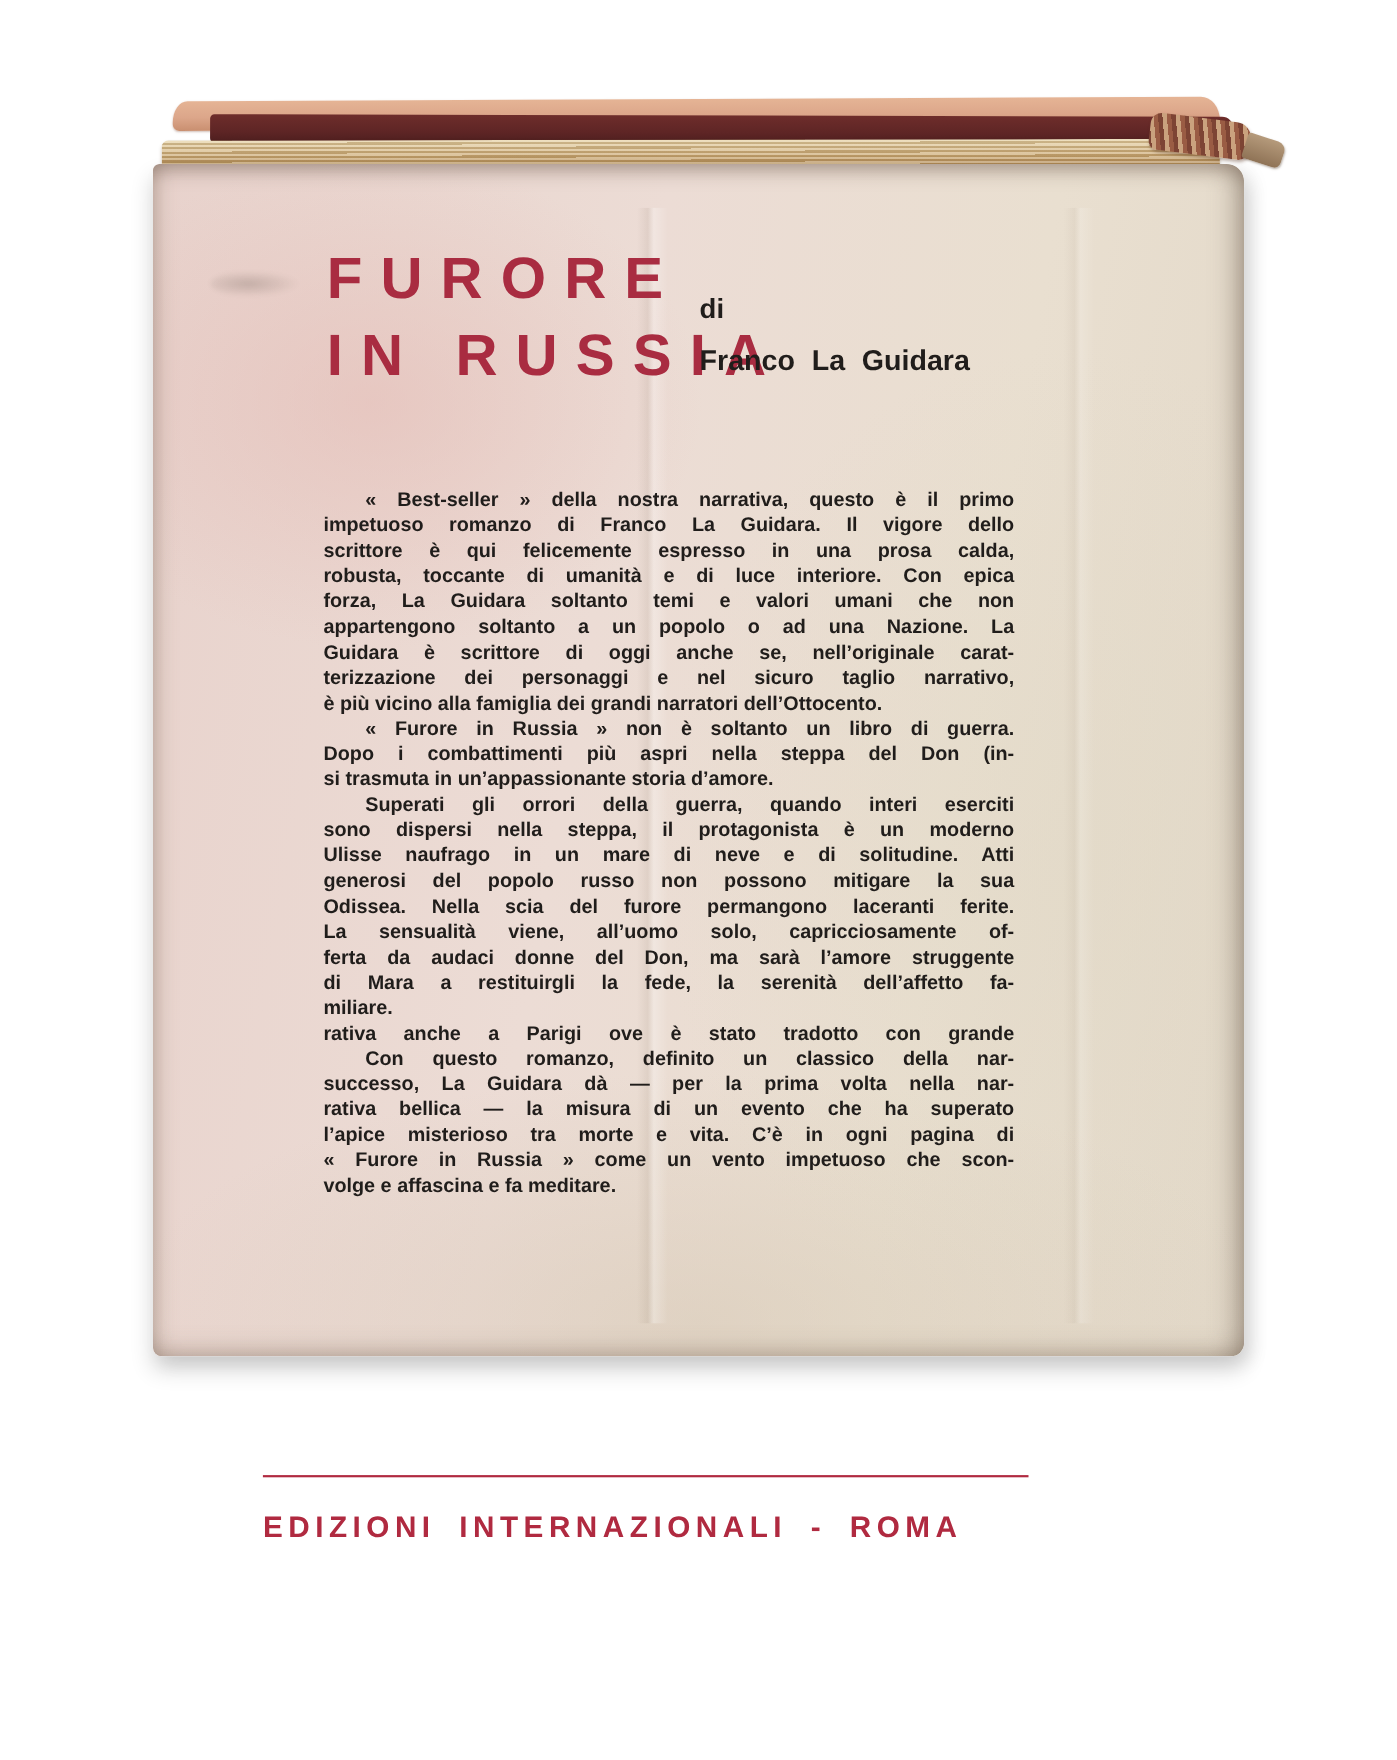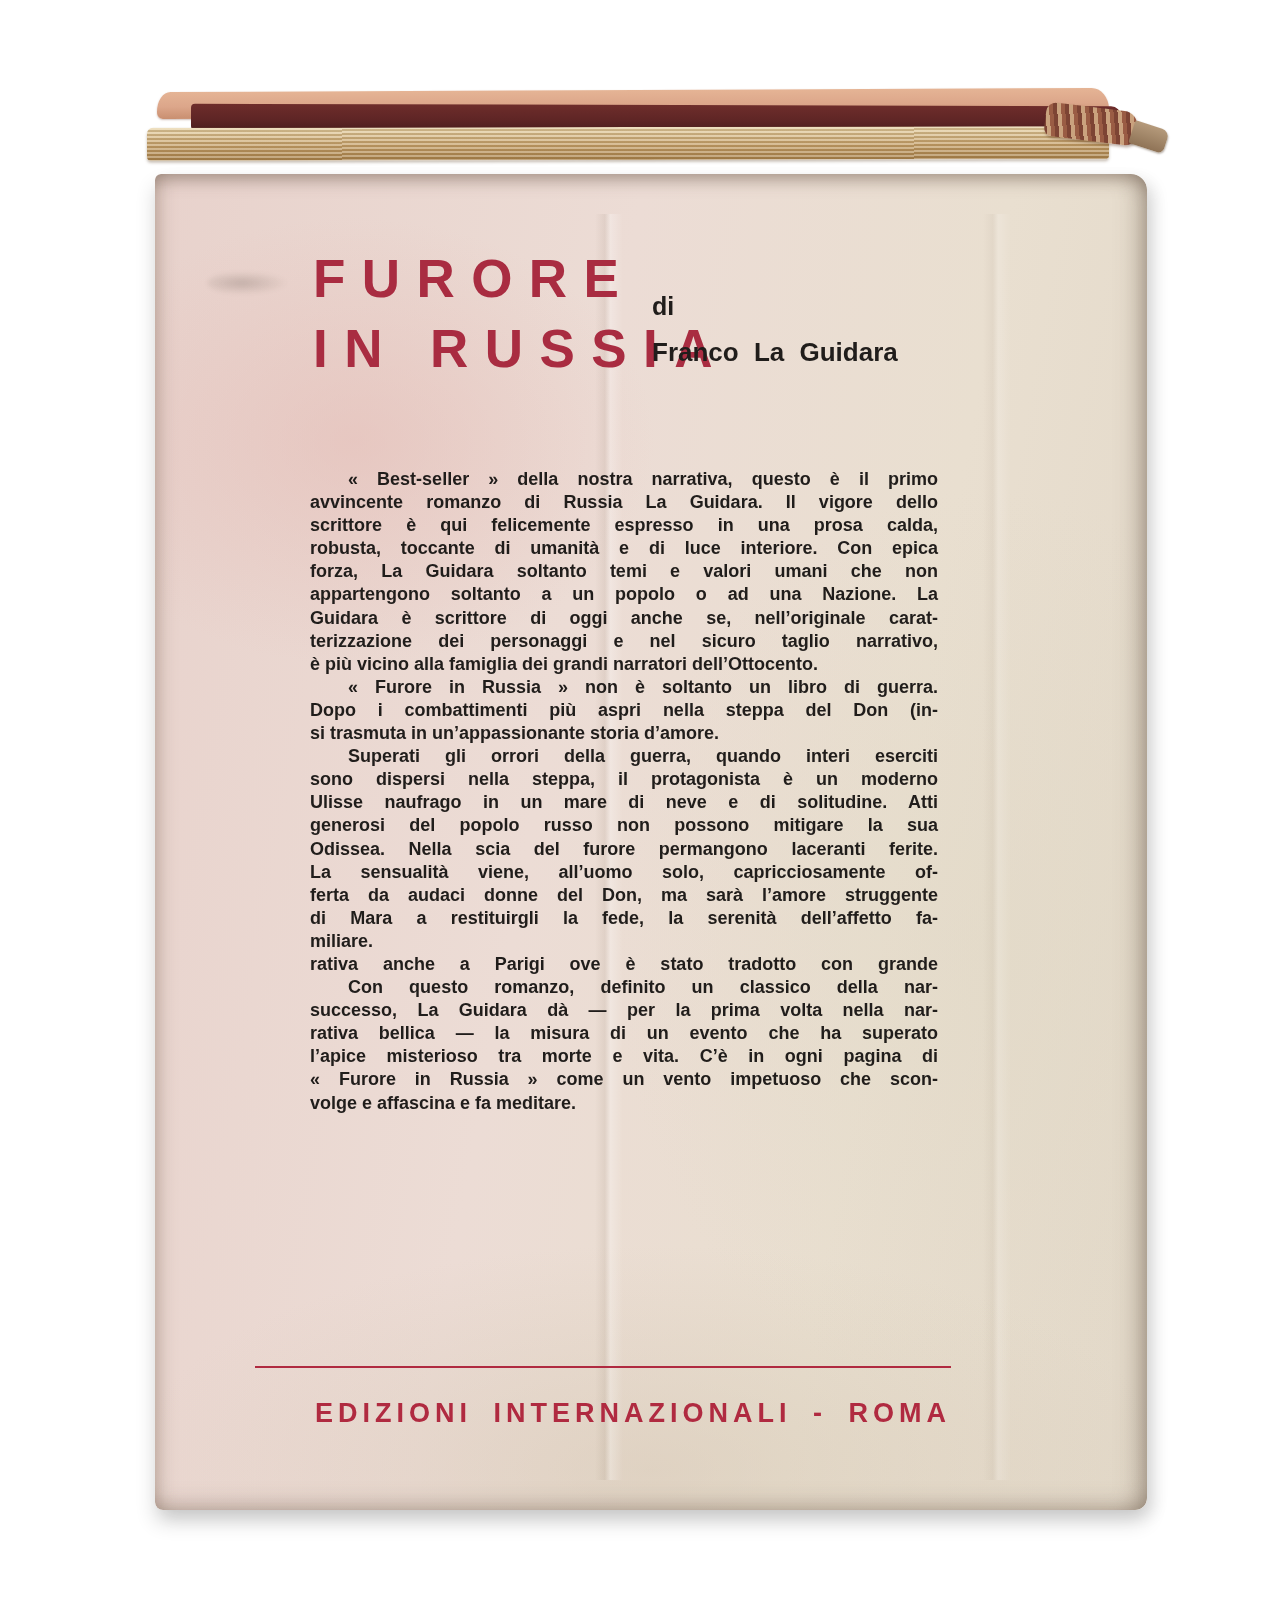--- a/index.html
+++ b/index.html
@@ -52,35 +52,34 @@
   .jacket-flap-tab{
     position:absolute;left:998px;top:40px;width:36px;height:24px;
     background:linear-gradient(180deg,#b59a7b,#8f7356);
     border-radius:3px 8px 6px 3px;
     transform:rotate(18deg);
     box-shadow:1px 1px 2px rgba(80,60,40,.4);
   }
 
   
   .jacket{
-    position:absolute;left:6px;top:89px;width:992px;height:1336px;
+    position:absolute;left:6px;top:64px;width:992px;height:1084px;
     background:
       radial-gradient(ellipse 430px 320px at 20% 20%, rgba(228,186,180,.55), transparent 70%),
       radial-gradient(ellipse 520px 640px at 84% 58%, rgba(224,216,197,.5), transparent 72%),
       radial-gradient(ellipse 700px 300px at 50% 97%, rgba(210,196,175,.45), transparent 75%),
       linear-gradient(100deg,#e8d2cc 0%,#ecdcd5 40%,#e9dfd0 70%,#e2d8c8 100%);
     border-radius:6px 16px 12px 8px;
     box-shadow:
       inset 0 16px 16px -10px rgba(120,100,85,.5),
       inset -20px 0 24px -14px rgba(110,95,80,.55),
       inset 16px 0 20px -14px rgba(125,105,88,.4),
       inset 0 -18px 22px -14px rgba(120,100,85,.38),
       0 12px 20px rgba(0,0,0,.16),
       8px 6px 16px rgba(0,0,0,.08);
-    margin-left: 16px;
   }
   .crease{position:absolute;top:40px;bottom:30px;width:28px;pointer-events:none;
     background:linear-gradient(90deg,transparent,rgba(120,100,80,.10) 35%,rgba(255,255,255,.28) 55%,transparent);
   }
   .crease.c1{left:440px;}
   .crease.c2{left:828px;opacity:.6;}
   .smudge{
     position:absolute;left:52px;top:96px;width:86px;height:26px;border-radius:50%;
     background:radial-gradient(ellipse at 40% 50%, rgba(60,50,40,.38), transparent 65%);
     filter:blur(2px);opacity:.55;
@@ -101,21 +100,21 @@
     font-size:18px;line-height:23.1px;font-weight:bold;color:var(--text-black);
   }
   .para{margin:0;}
   .line{text-align:justify;text-align-last:justify;white-space:normal;}
   .line.first{text-indent:38px;}
   .line.last{text-align-last:left;}
 
   .publisher-block{position:absolute;left:100px;top:1192px;width:696px;}
   .publisher-rule{height:2px;background:var(--publisher-red);box-shadow:0 3px 0 -2px rgba(176,42,64,.4);}
   .publisher-name{
-    margin-top:30px;text-align:right;font-size:27px;font-weight:bold;
+    margin-top:30px;text-align:left;font-size:27px;font-weight:bold;
     letter-spacing:5px;word-spacing:9px;color:var(--publisher-red);white-space:nowrap;
   }
 </style>
 </head>
 <body>
 
 <div class="stage">
   <div class="book">
 
     <div class="board-top"></div>
@@ -135,21 +134,21 @@
       </div>
 
       <div class="byline">
         <div class="byline-di">di</div>
         <div class="byline-author">Franco La Guidara</div>
       </div>
 
       <div class="body-text">
           <div class="para">
             <div class="line first">« Best-seller » della nostra narrativa, questo è il primo</div>
-            <div class="line">avvincente romanzo di Russia La Guidara. Il vigore dello</div>
+            <div class="line">impetuoso romanzo di Franco La Guidara. Il vigore dello</div>
             <div class="line">scrittore è qui felicemente espresso in una prosa calda,</div>
             <div class="line">robusta, toccante di umanità e di luce interiore. Con epica</div>
             <div class="line">forza, La Guidara soltanto temi e valori umani che non</div>
             <div class="line">appartengono soltanto a un popolo o ad una Nazione. La</div>
             <div class="line">Guidara è scrittore di oggi anche se, nell’originale carat-</div>
             <div class="line">terizzazione dei personaggi e nel sicuro taglio narrativo,</div>
             <div class="line last">è più vicino alla famiglia dei grandi narratori dell’Ottocento.</div>
           </div>
           <div class="para">
             <div class="line first">« Furore in Russia » non è soltanto un libro di guerra.</div>

